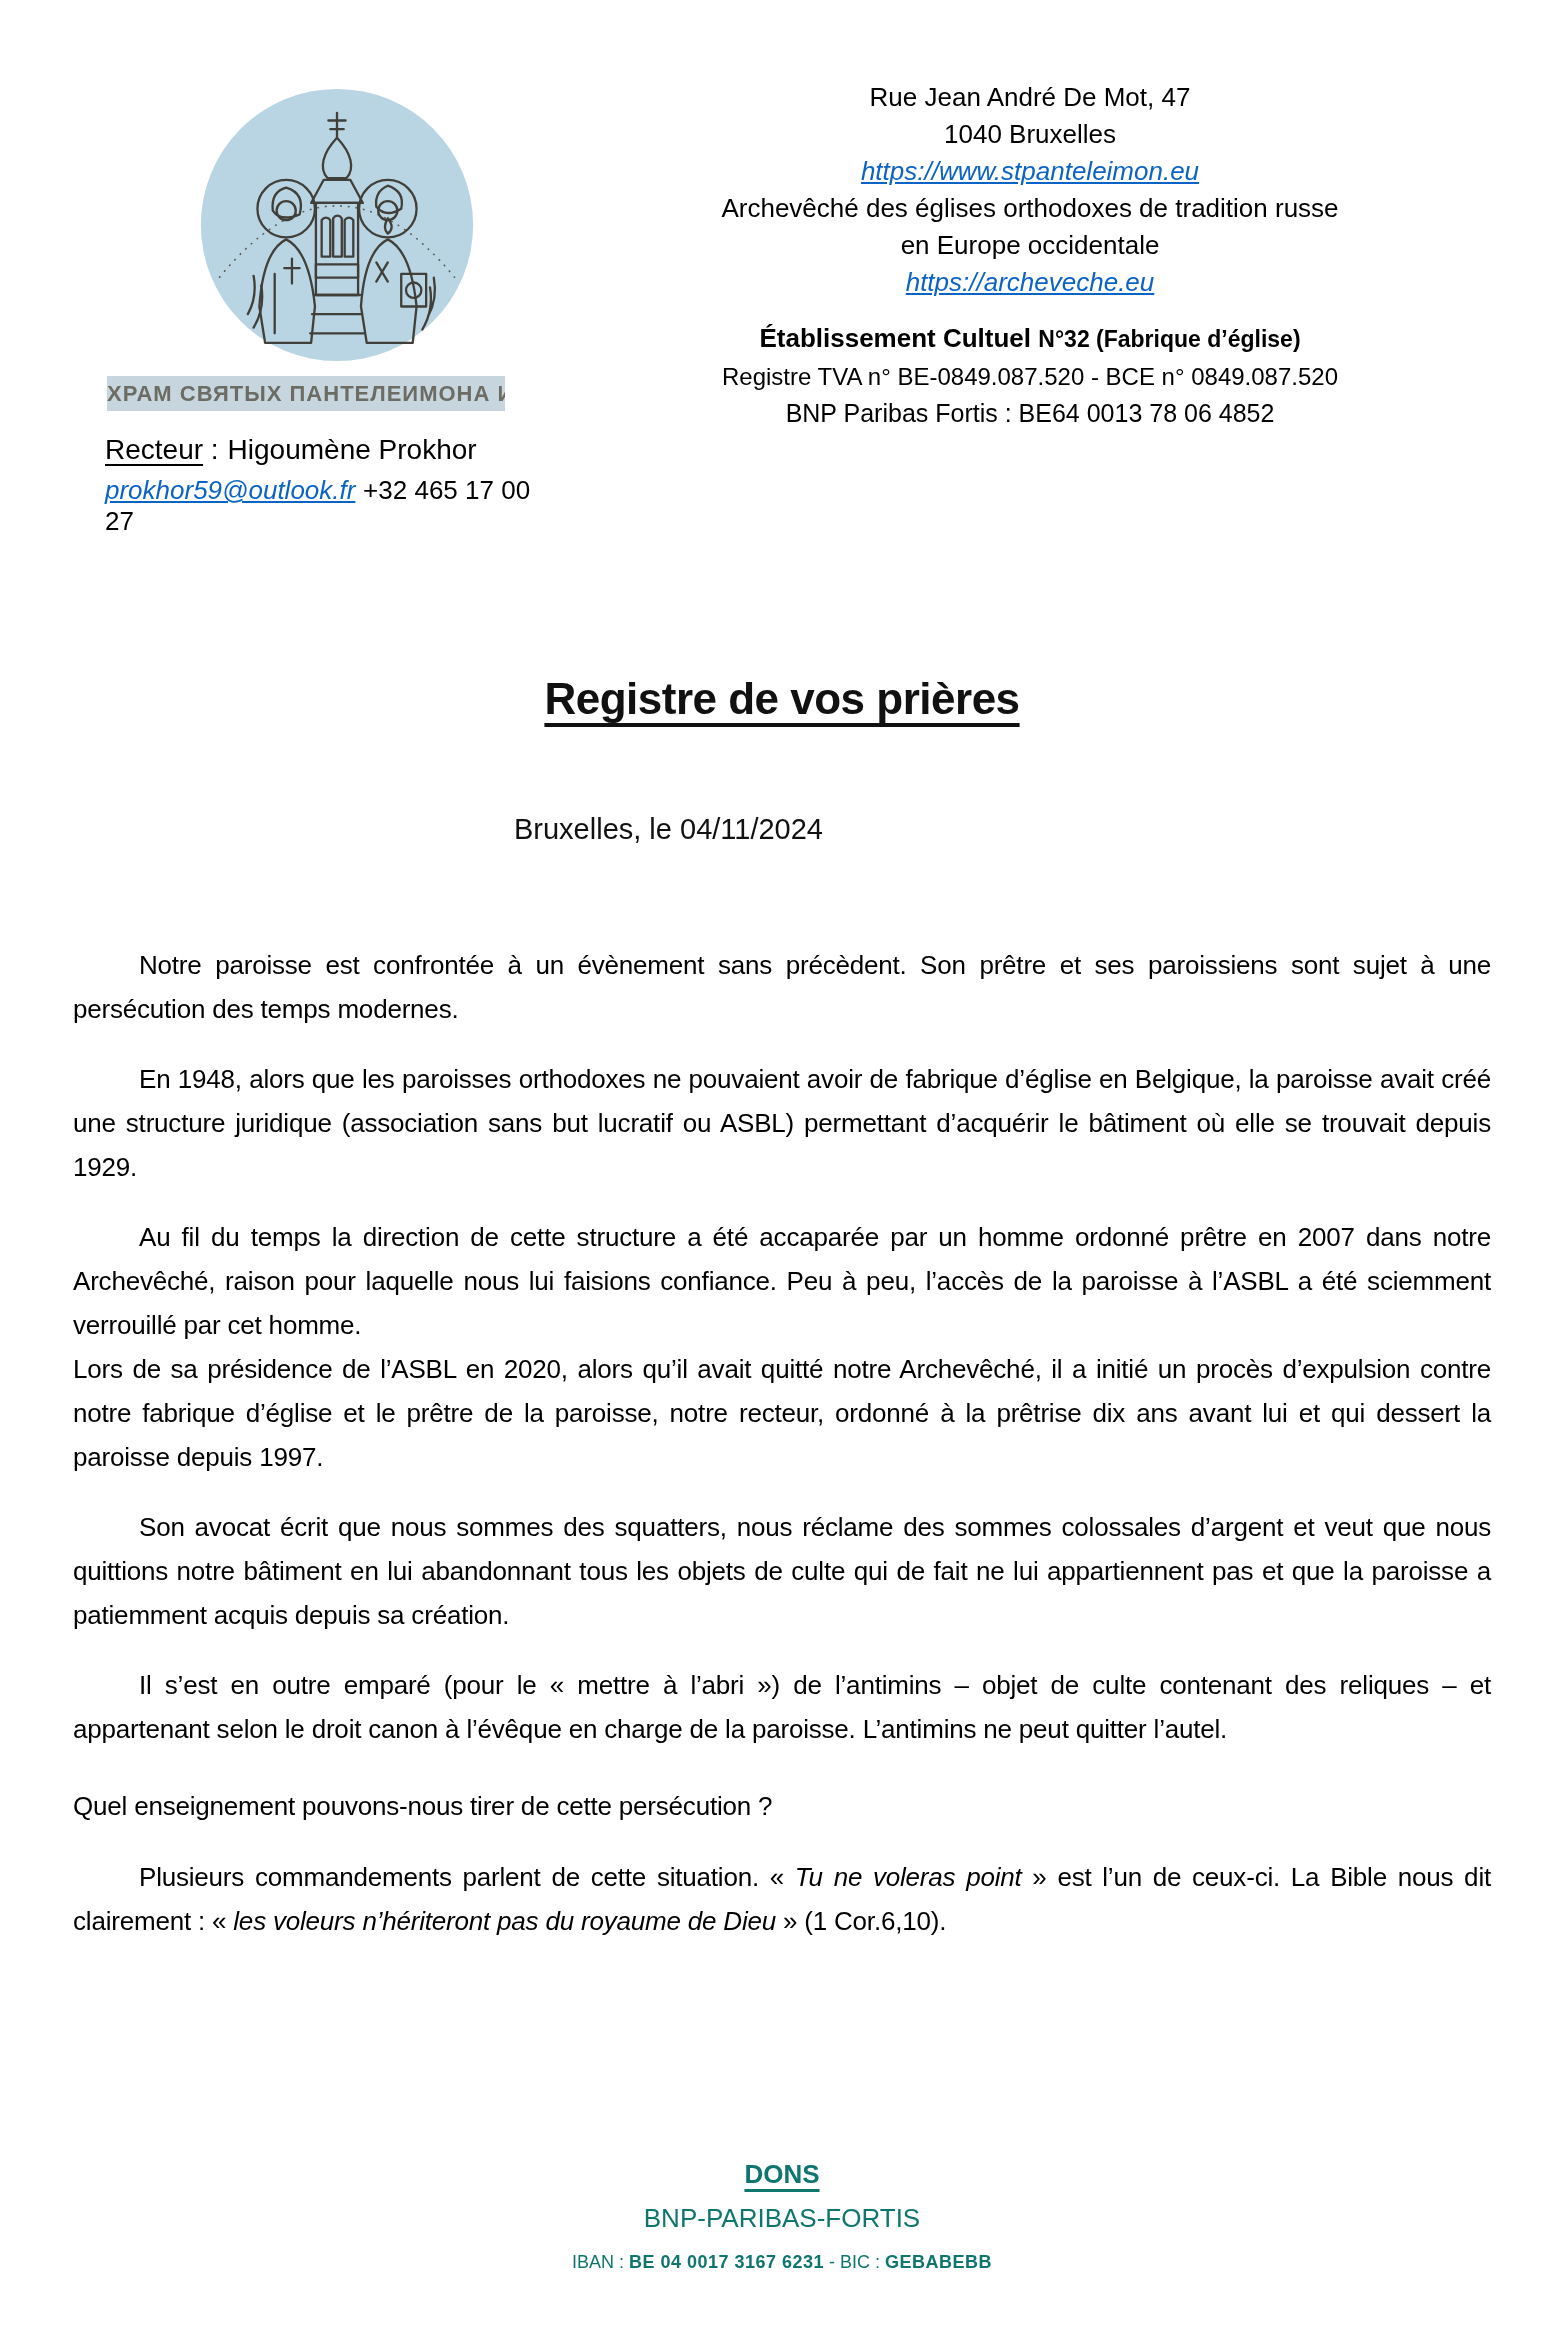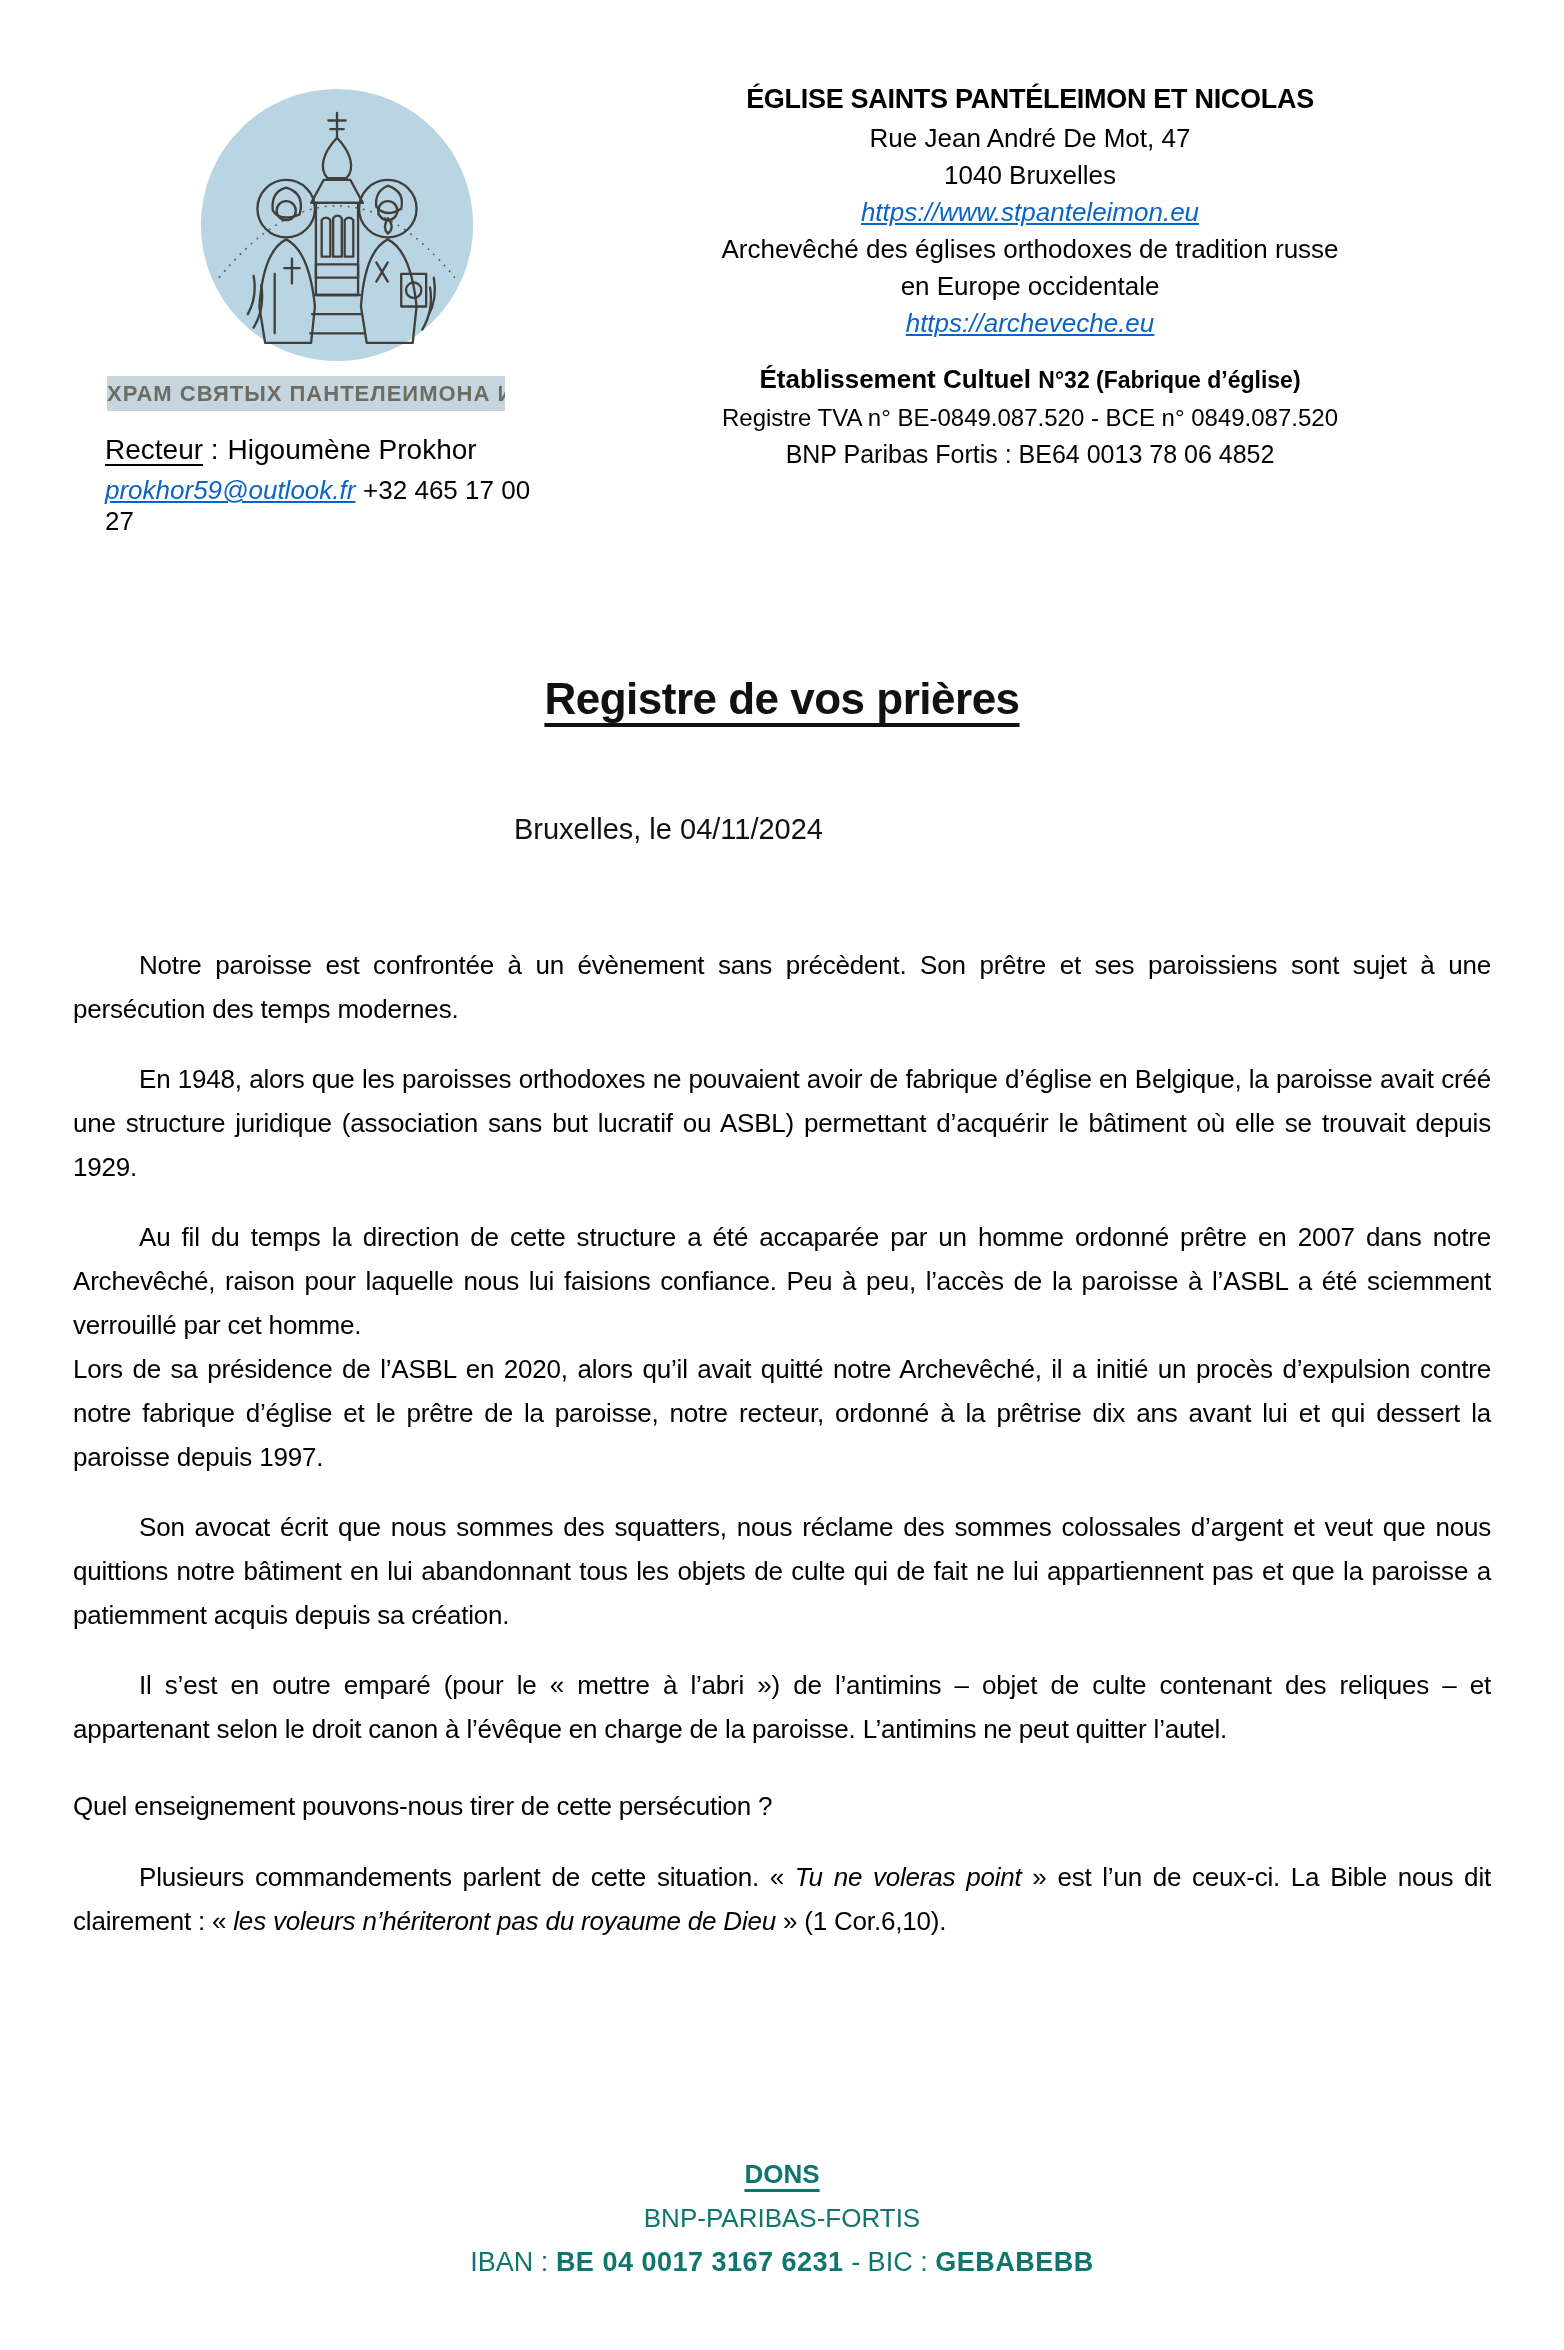--- a/index.html
+++ b/index.html
@@ -76,21 +76,21 @@
   .donations {
     position: absolute;
     left: 0; right: 0;
     bottom: 66px;
     text-align: center;
     font-size: 26px;
     line-height: 44px;
     color: #0f766e;
   }
   .dons-heading { font-weight: bold; text-decoration: underline; text-decoration-thickness: 2.9px; text-underline-offset: 5.8px; }
-  .iban-line { font-size: 27px; }
+  .iban-line { font-size: 18px; }
   .iban-line b { letter-spacing: 0.5px; }
 </style>
 </head>
 <body>
 
 <div class="page">
 
   <div class="letterhead">
 
     <div class="lh-left">
@@ -143,21 +143,20 @@
       <div class="logo-caption">ХРАМ СВЯТЫХ ПАНТЕЛЕИМОНА И НИКОЛАЯ</div>
       <div class="rector-line">
         <span class="u">Recteur</span><span> :</span><span class="name">Higoumène Prokhor</span>
       </div>
       <div class="contact-line">
         <a class="link">prokhor59@outlook.fr</a><span class="phone">+32 465 17 00 27</span>
       </div>
     </div>
 
     <div class="lh-right">
-      <div class="church-name">ÉGLISE SAINTS PANTÉLEIMON ET NICOLAS</div>
       <div>Rue Jean André De Mot, 47</div>
       <div>1040 Bruxelles</div>
       <div><a class="link">https://www.stpanteleimon.eu</a></div>
       <div>Archevêché des églises orthodoxes de tradition russe</div>
       <div>en Europe occidentale</div>
       <div><a class="link">https://archeveche.eu</a></div>
       <div class="establishment">
         <span>Établissement Cultuel </span><span class="detail">N°32 (Fabrique d’église)</span>
       </div>
       <div class="registry-line">Registre TVA n° BE-0849.087.520 - BCE n° 0849.087.520</div>

